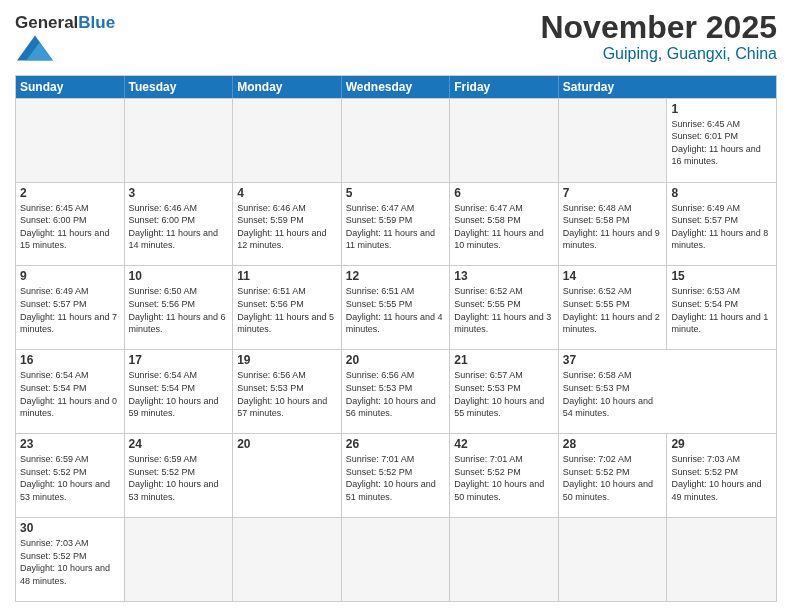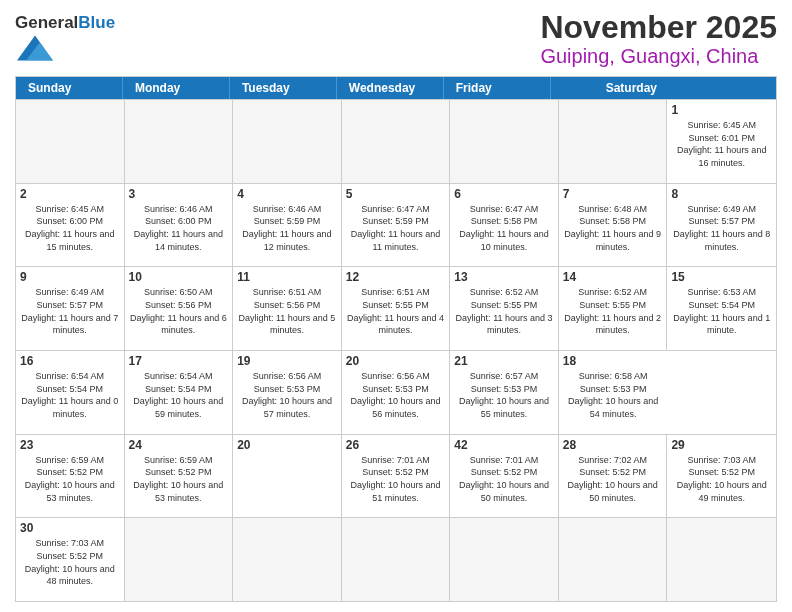--- a/index.html
+++ b/index.html
@@ -27,51 +27,52 @@
       display: flex;
       align-items: center;
       margin-top: 4px;
     }
     .logo-icon {
       width: 36px;
       height: 30px;
       margin-left: 2px;
     }
     .title-block {
+      text-align: right;
     }
     .month-title {
       font-size: 32px;
       font-weight: bold;
       color: #333;
       line-height: 1.1;
     }
     .location {
-      font-size: 20px;
-      color: #a21caf;
+      font-size: 16px;
+      color: #0369a1;
     }
     .calendar {
       flex: 1;
       display: flex;
       flex-direction: column;
       border: 1px solid #ccc;
     }
     .cal-header {
       display: grid;
       grid-template-columns: repeat(7, 1fr);
       background: #1a75bb;
     }
     .cal-header-cell {
       color: #fff;
       font-size: 12px;
       font-weight: bold;
-      padding: 4px 12px;
+      padding: 4px 4px;
       text-align: left;
       border-right: 1px solid #4a95d0;
     }
-    .cal-header-cell:last-child { border-right: none; margin-left: 43px; }
+    .cal-header-cell:last-child { border-right: none; }
     .cal-body {
       flex: 1;
       display: grid;
       grid-template-rows: repeat(6, 1fr);
     }
     .cal-row {
       display: grid;
       grid-template-columns: repeat(7, 1fr);
       border-top: 1px solid #ccc;
     }
@@ -89,21 +90,20 @@
     .day-num {
       font-size: 12px;
       font-weight: bold;
       color: #333;
       margin-bottom: 2px;
     }
     .day-info {
       font-size: 9px;
       line-height: 1.4;
       color: #333;
-      text-align: center;
     }
   </style>
 </head>
 <body>
 
 <div class="page">
   <div class="header">
     <div class="logo">
       <div>
         <div style="font-size:17px;font-weight:bold;color:#333;line-height:1.1;">
@@ -117,22 +117,22 @@
     </div>
     <div class="title-block">
       <div class="month-title">November 2025</div>
       <div class="location">Guiping, Guangxi, China</div>
     </div>
   </div>
 
   <div class="calendar">
     <div class="cal-header" id="cal-header">
         <div class="cal-header-cell">Sunday</div>
+        <div class="cal-header-cell">Tuesday</div>
         <div class="cal-header-cell">Monday</div>
-        <div class="cal-header-cell">Tuesday</div>
         <div class="cal-header-cell">Wednesday</div>
         <div class="cal-header-cell">Friday</div>
         <div class="cal-header-cell">Saturday</div>
       </div>
     <div class="cal-body" id="cal-body">
         <div class="cal-row">
           <div class="cal-cell empty"></div>
           <div class="cal-cell empty"></div>
           <div class="cal-cell empty"></div>
           <div class="cal-cell empty"></div>
@@ -278,21 +278,21 @@
 and 56 minutes.</div>
           </div>
           <div class="cal-cell">
             <div class="day-num">21</div>
             <div class="day-info">Sunrise: 6:57 AM
 Sunset: 5:53 PM
 Daylight: 10 hours
 and 55 minutes.</div>
           </div>
           <div class="cal-cell">
-            <div class="day-num">18</div>
+            <div class="day-num">37</div>
             <div class="day-info">Sunrise: 6:58 AM
 Sunset: 5:53 PM
 Daylight: 10 hours
 and 54 minutes.</div>
           </div>
         </div>
         <div class="cal-row">
           <div class="cal-cell">
             <div class="day-num">23</div>
             <div class="day-info">Sunrise: 6:59 AM

